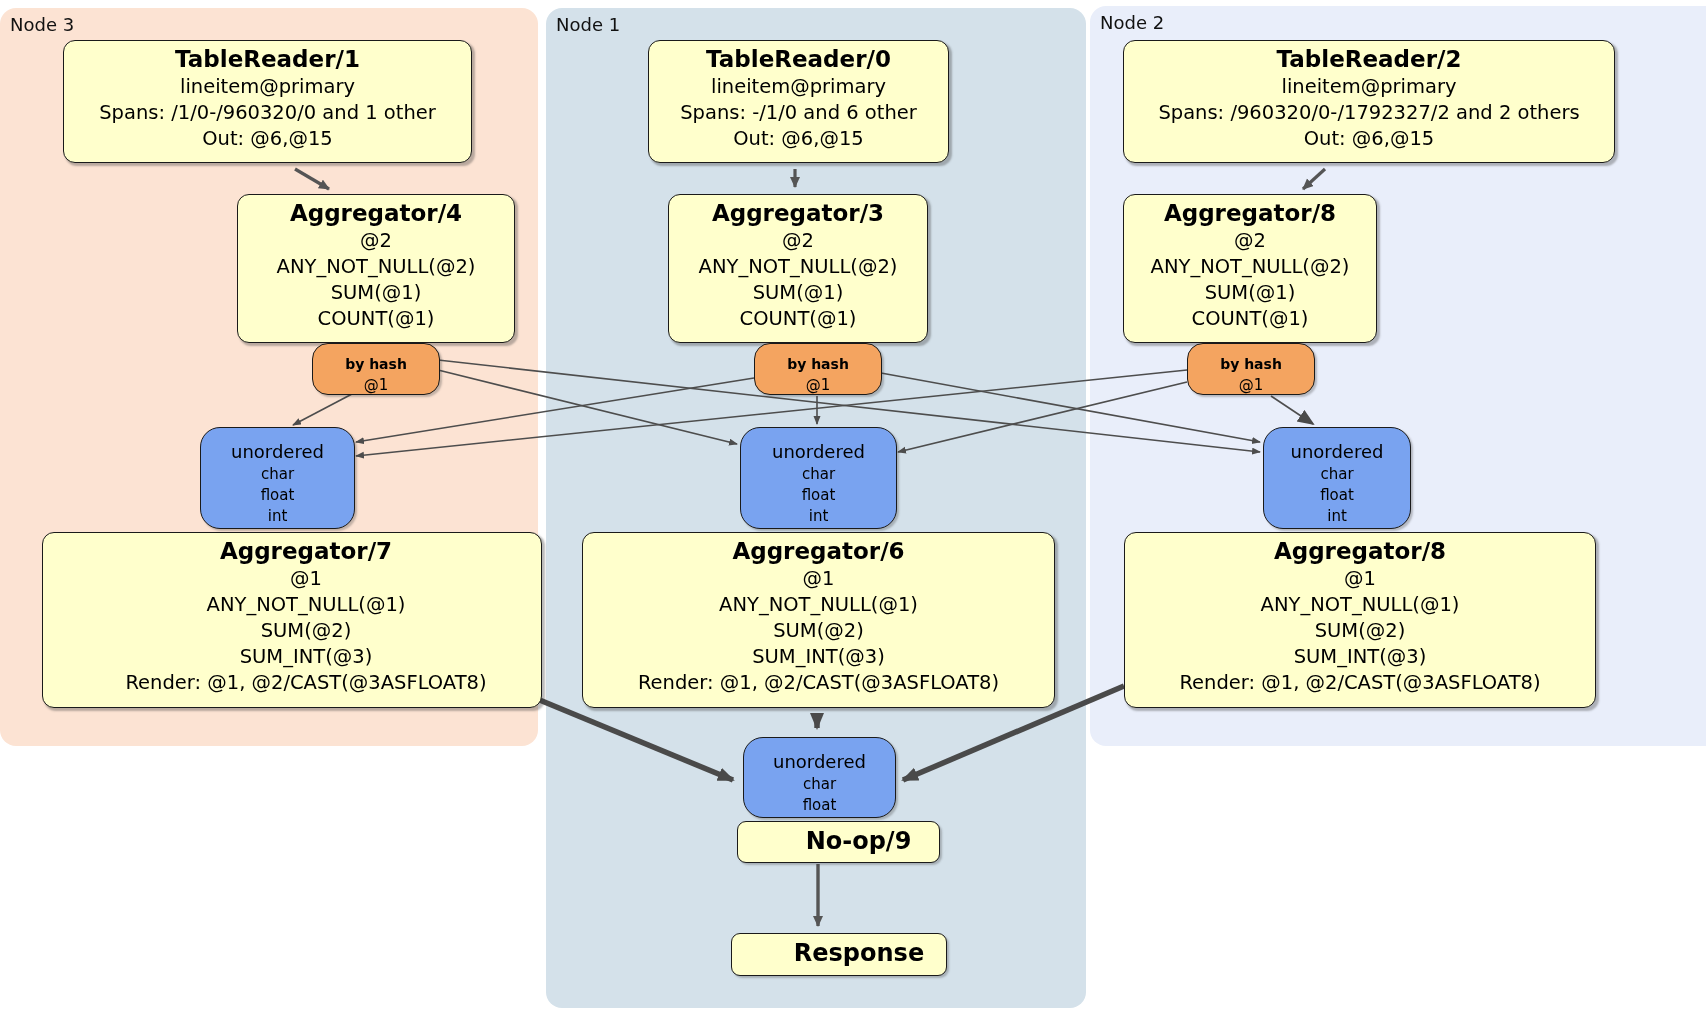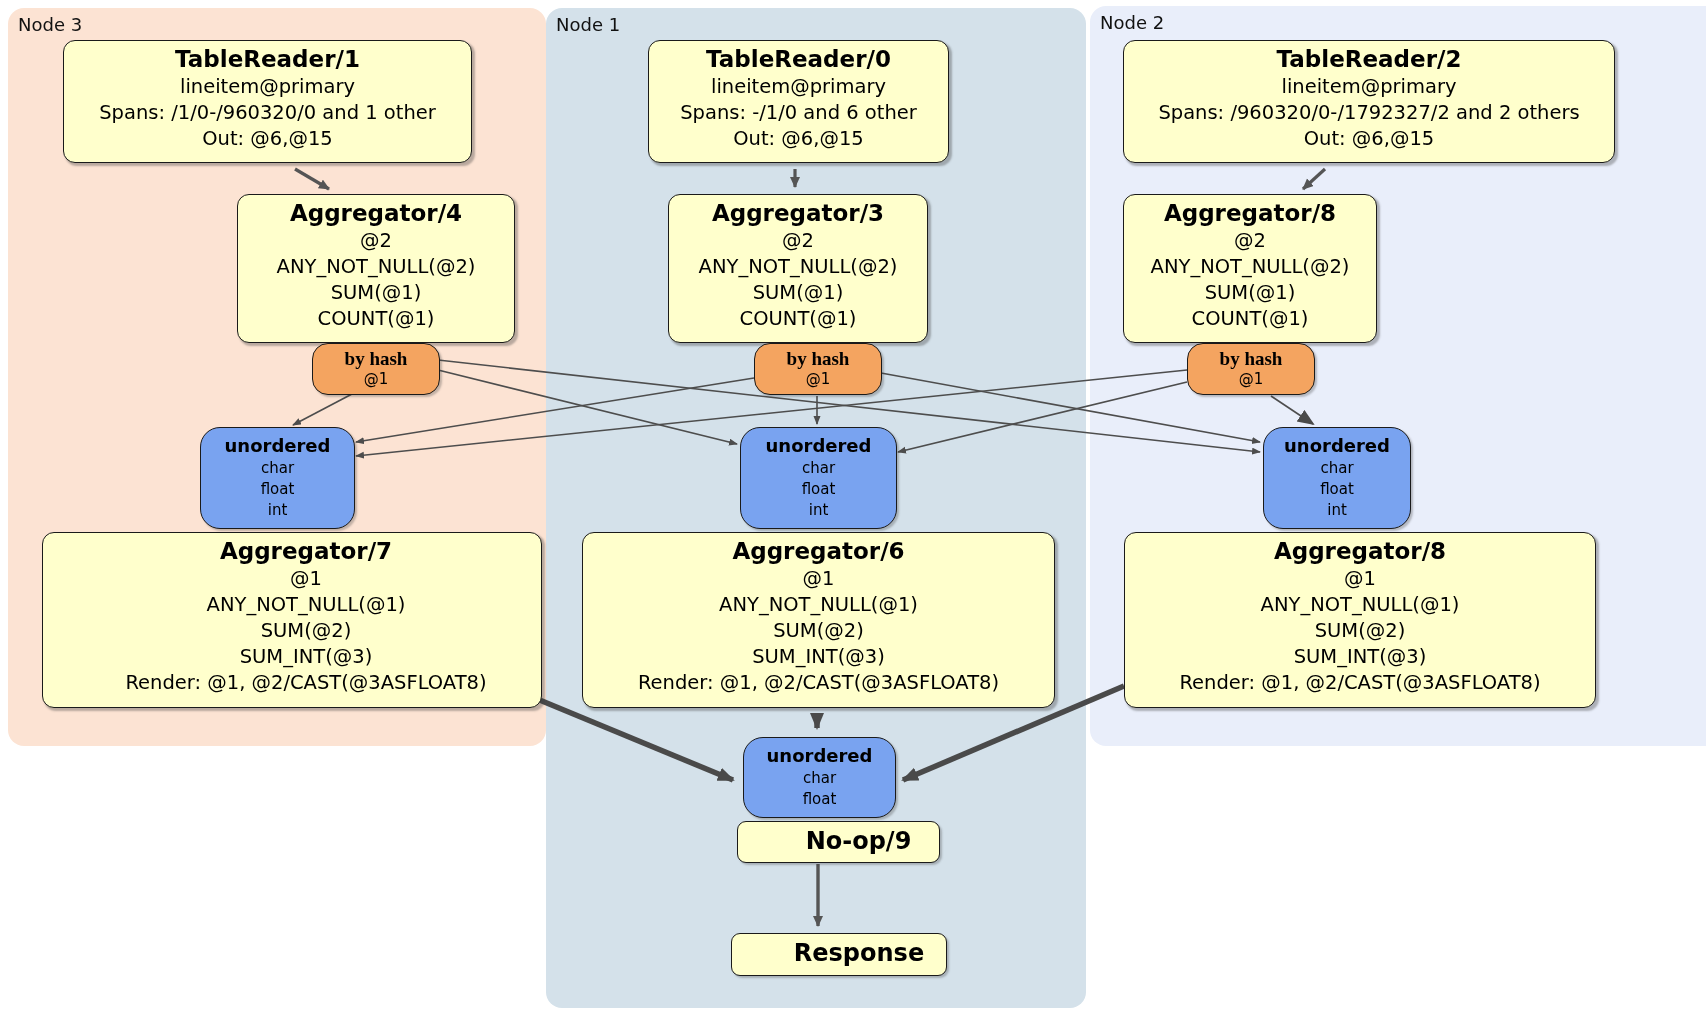--- a/index.html
+++ b/index.html
@@ -1,35 +1,35 @@
 <!DOCTYPE html>
 <html style="--node3_bg: #fce3d3; --node1_bg: #d4e1ea; --node2_bg: #e9eefa; --proc_bg: #ffffcc; --router_bg: #f4a460; --sync_bg: #79a3f0; --edge: #4d4d4d;"><head>
 <meta charset="utf-8">
 <style>
   html,body{margin:0;padding:0;background:#ffffff;}
   body{width:1706px;height:1016px;position:relative;overflow:hidden;
        font-family:"DejaVu Sans","Liberation Sans",sans-serif;color:#000;}
   .region{position:absolute;border-radius:16px;z-index:0;}
   .region-label{position:absolute;left:10px;top:6px;font-size:18px;color:#111;}
-  #region-node3{left:8px;top:8px;width:538px;height:738px;background:var(--node3_bg,#fce3d3);}
+  #region-node3{left:0;top:8px;width:538px;height:738px;background:var(--node3_bg,#fce3d3);}
   #region-node1{left:546px;top:8px;width:540px;height:1000px;background:var(--node1_bg,#d4e1ea);}
   #region-node2{left:1090px;top:6px;width:640px;height:740px;background:var(--node2_bg,#e9eefa);}
   #edges{position:absolute;left:0;top:0;z-index:1;}
   .box{position:absolute;background:var(--proc_bg,#ffffcc);border:1.6px solid #1a1a1a;
        border-radius:12px;text-align:center;z-index:2;
        box-shadow:2.5px 2.5px 2px rgba(60,60,60,0.35);}
   .box .title{font-weight:bold;font-size:23px;line-height:29px;padding-top:4px;white-space:nowrap;}
   .box .line{font-size:19.5px;line-height:26px;white-space:nowrap;}
   .router{position:absolute;background:var(--router_bg,#f4a460);border:1.5px solid #1a1a1a;
           border-radius:16px;text-align:center;z-index:3;box-shadow:2px 2px 2px rgba(60,60,60,0.3);}
-  .router .title{font-weight:bold;font-size:19px;line-height:23px;padding-top:3px;font-family:Liberation Serif, serif;}
+  .router .title{font-weight:bold;font-size:14px;line-height:23px;padding-top:9px;}
   .router .key{font-size:15px;line-height:19px;}
   .sync{position:absolute;background:var(--sync_bg,#79a3f0);border:1.5px solid #1a1a1a;
         border-radius:20px;text-align:center;z-index:3;box-shadow:2px 2px 2px rgba(60,60,60,0.3);}
-  .sync .title{font-weight:bold;font-size:18px;line-height:24px;padding-top:6px;}
+  .sync .title{font-weight:normal;font-size:18px;line-height:24px;padding-top:12px;}
   .sync .col{font-size:15px;line-height:21px;}
   .small-box{position:absolute;background:var(--proc_bg,#ffffcc);border:1.6px solid #1a1a1a;
         border-radius:9px;text-align:center;z-index:3;box-shadow:2px 2px 2px rgba(60,60,60,0.3);padding-left:40px;}
   .small-box .title{font-weight:bold;font-size:24px;line-height:38px;white-space:nowrap;}
 </style>
 </head>
 <body>
 
 <div class="region" id="region-node3">
   <div class="region-label">Node 3</div>

